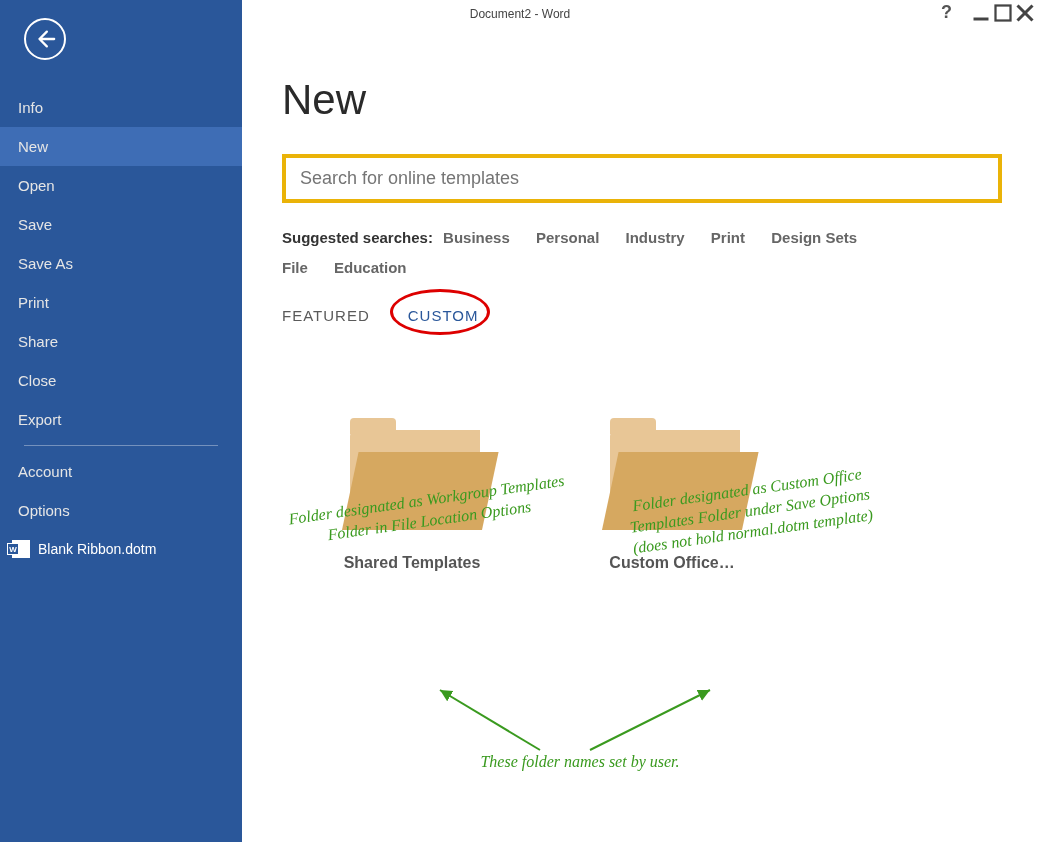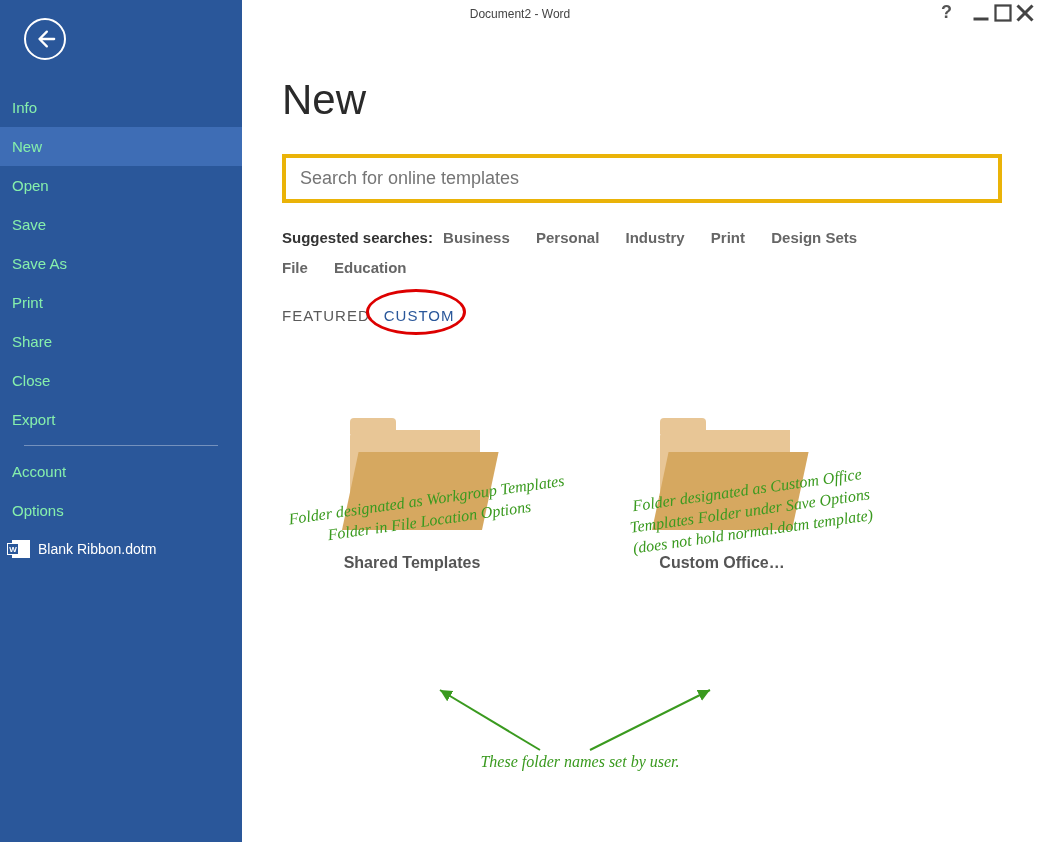--- a/index.html
+++ b/index.html
@@ -9,42 +9,42 @@
 .titlebar .title { font-size: 12px; color: #444; }
 .titlebar .controls { position: absolute; right: 6px; top: 2px; display: flex; gap: 4px; align-items: center; }
 .titlebar .help-icon { font-size: 18px; color: #555; margin-right: 16px; cursor: pointer; font-weight: bold; }
 .winbtn { width: 18px; height: 18px; display: inline-flex; align-items: center; justify-content: center; color: #444; cursor: pointer; }
 
 .signin { position: absolute; right: 0; top: 42px; color: #333; font-size: 13px; padding-right: 2px; }
 
 .sidebar { position: absolute; top: 0; left: 0; width: 242px; height: 842px; background: #2a579a; color: #fff; padding-top: 18px; }
 .back-btn { width: 42px; height: 42px; border: 2px solid #fff; border-radius: 50%; margin-left: 24px; margin-bottom: 28px; display: flex; align-items: center; justify-content: center; cursor: pointer; }
 .back-btn svg { width: 22px; height: 22px; }
-.sidebar-item { padding: 11px 12px; font-size: 15px; color: #86efac; cursor: pointer; font-weight: 400; }
+.sidebar-item { padding: 11px 18px; font-size: 15px; color: #e5e5e5; cursor: pointer; font-weight: 400; }
 .sidebar-item.active { background: #3e6db5; }
 .sidebar-divider { height: 1px; background: rgba(255,255,255,0.35); margin: 6px 24px; }
 .recent-file { display: flex; align-items: center; padding: 10px 12px; font-size: 14px; color: #fff; cursor: pointer; gap: 8px; }
 .file-icon { width: 18px; height: 18px; background: #fff; position: relative; display: inline-flex; align-items: center; justify-content: center; font-size: 9px; color: #2a579a; font-weight: bold; }
 .file-icon::before { content: "W"; position: absolute; left: -5px; top: 3px; background: #2a579a; color: #fff; width: 10px; height: 10px; font-size: 8px; display: flex; align-items: center; justify-content: center; border: 1px solid #fff; }
 
 .main { position: absolute; left: 242px; top: 0; right: 0; bottom: 0; background: #fff; padding: 76px 40px 0 40px; }
 .page-title { font-size: 42px; font-weight: 300; color: #2a2a2a; margin-bottom: 30px; }
 .search-box { width: 720px; border: 4px solid #eab308; padding: 10px 14px; font-size: 18px; color: #888; margin-bottom: 20px; }
 .search-box input { border: none; outline: none; width: 100%; font-size: 18px; color: #333; }
 .suggested { font-size: 15px; color: #444; line-height: 2; margin-bottom: 18px; }
 .suggested .label { font-weight: 600; color: #333; margin-right: 6px; }
 .suggested .link { color: #666; margin-right: 22px; cursor: pointer; font-weight: 600; }
 
-.tabs { display: flex; gap: 14px; margin-bottom: 40px; }
+.tabs { display: flex; gap: 38px; margin-bottom: 40px; }
 .tab { font-size: 15px; letter-spacing: 1px; color: #5a5a5a; cursor: pointer; padding: 6px 0; }
 .tab.active-tab { color: #2a579a; }
 .custom-circle { position: relative; }
 .custom-circle .ellipse { position: absolute; left: -18px; top: -12px; width: 100px; height: 46px; border: 3px solid #d00; border-radius: 50%; pointer-events: none; }
 
-.folders { display: flex; gap: 110px; margin-top: 100px; margin-left: 30px; }
+.folders { display: flex; gap: 60px; margin-top: 100px; margin-left: 30px; }
 .folder-item { display: flex; flex-direction: column; align-items: center; width: 200px; cursor: pointer; position: relative; }
 .folder-icon { width: 140px; height: 100px; position: relative; margin-bottom: 24px; }
 .folder-back { position: absolute; top: 0; left: 8px; width: 130px; height: 90px; background: #e8c696; border-top-left-radius: 6px; }
 .folder-tab { position: absolute; top: -12px; left: 8px; width: 46px; height: 16px; background: #e8c696; border-radius: 4px 4px 0 0; }
 .folder-front { position: absolute; bottom: 0; left: 0; width: 140px; height: 78px; background: #d6a860; transform: skewX(-12deg); transform-origin: bottom left; }
 .folder-caption { font-size: 16px; color: #555; font-weight: 600; text-align: center; }
 
 .annotation { position: absolute; font-family: "Comic Sans MS", "Segoe Script", cursive; font-style: italic; color: #3a9a1f; font-size: 16px; line-height: 1.3; text-align: center; pointer-events: none; }
 .anno1 { top: 490px; left: 288px; width: 280px; transform: rotate(-8deg); }
 .anno2 { top: 480px; left: 610px; width: 280px; transform: rotate(-8deg); }

